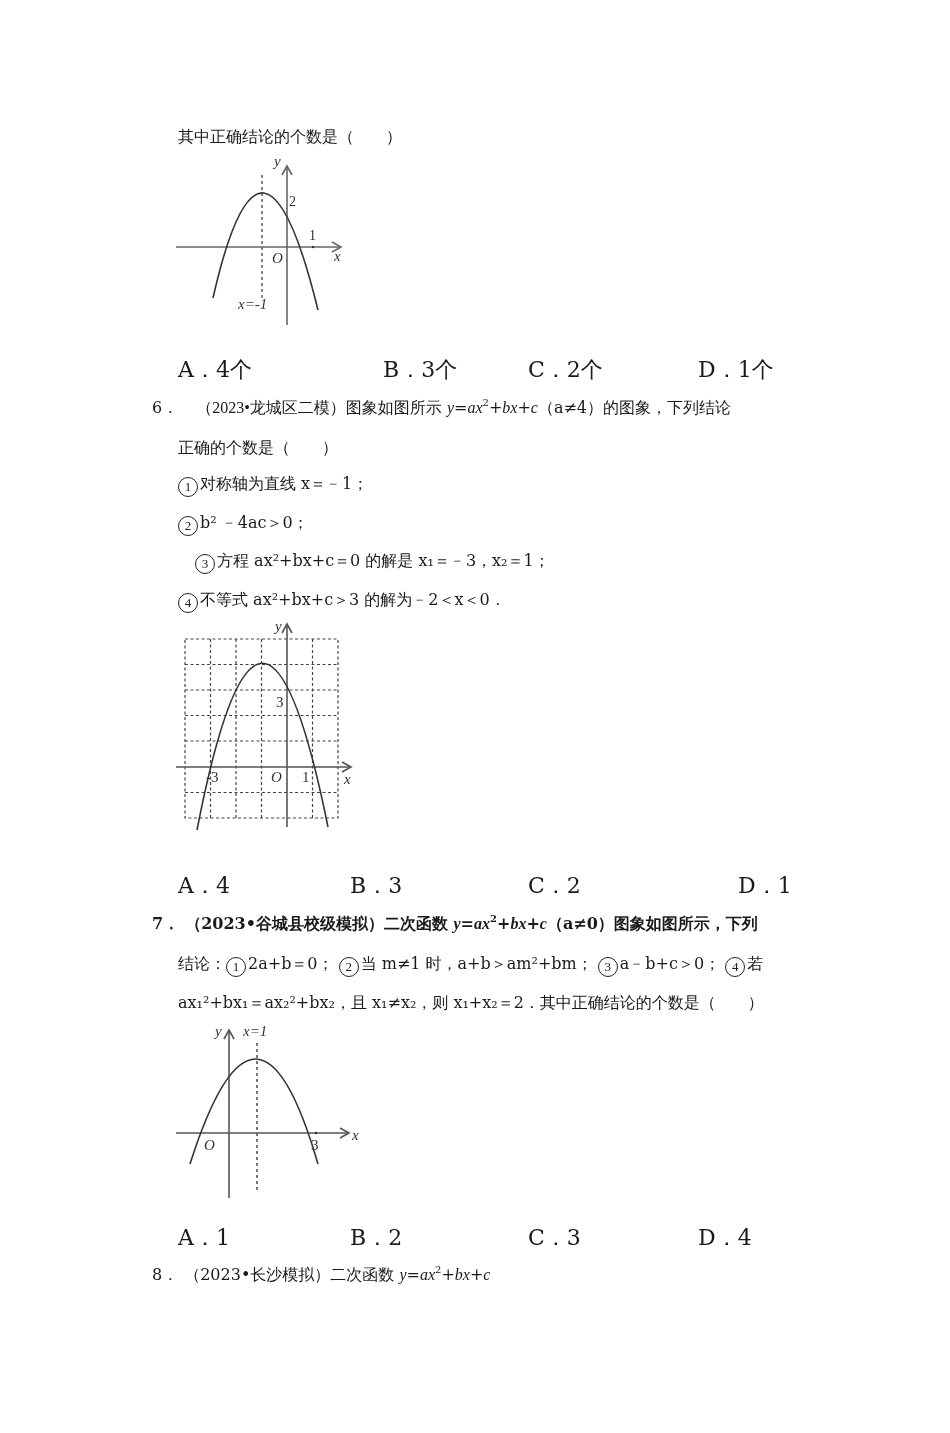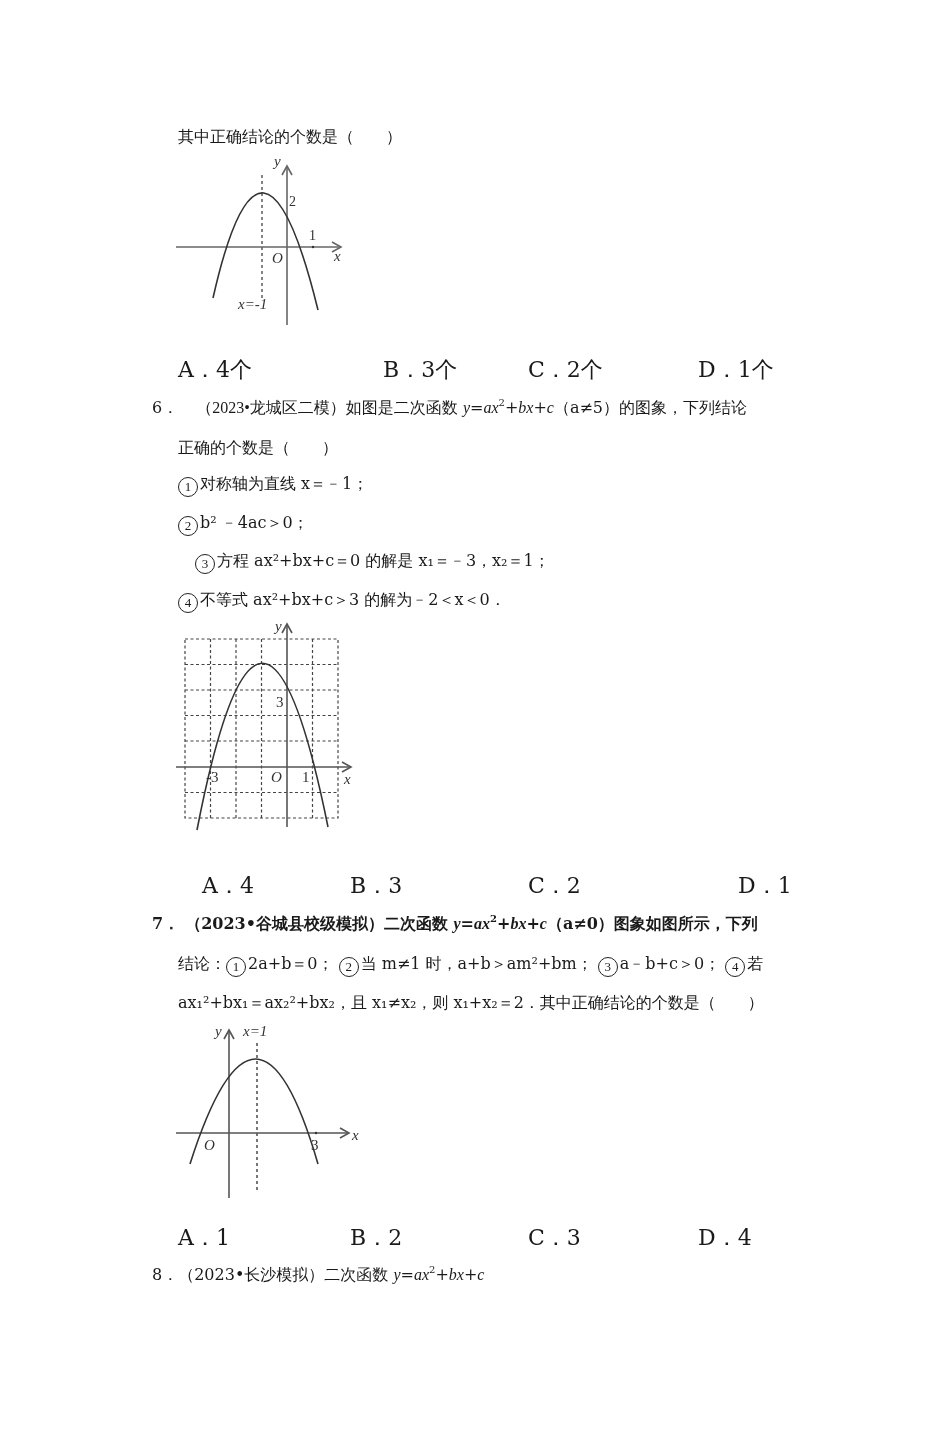--- a/index.html
+++ b/index.html
@@ -40,22 +40,22 @@
   <text x="274" y="166" font-size="15" font-style="italic">y</text>
   <text x="238" y="309" font-size="15" font-style="italic">x=-1</text>
 </svg>
 
 <div class="opt" style="left:178px;top:360px;"><span>A．</span><span>4个</span></div>
 <div class="opt" style="left:340px;top:360px;margin-left:43px;"><span>B．</span><span>3个</span></div>
 <div class="opt" style="left:528px;top:360px;"><span>C．</span><span>2个</span></div>
 <div class="opt" style="left:698px;top:360px;"><span>D．</span><span>1个</span></div>
 
 <div class="line" style="left:152px;top:398px;">
-  <span>6．</span><span style="margin-left:18px;font-family:Liberation Serif, serif;">（2023•龙城区二模）</span><span>如图是二次函数</span>
-  <span class="m">y</span>=<span class="m">ax</span><sup>2</sup>+<span class="m">bx</span>+<span class="m">c</span><span>（a≠5）的图象，下列结论</span>
+  <span>6．</span><span style="margin-left:18px;font-family:Liberation Serif, serif;">（2023•龙城区二模）</span><span>图象如图所示</span>
+  <span class="m">y</span>=<span class="m">ax</span><sup>2</sup>+<span class="m">bx</span>+<span class="m">c</span><span>（a≠4）的图象，下列结论</span>
 </div>
 <div class="line" style="left:178px;top:438px;">正确的个数是（　　）</div>
 
 <div class="line" style="left:178px;top:474px;"><span class="circ">1</span><span>对称轴为直线 x＝﹣1；</span></div>
 <div class="line" style="left:178px;top:513px;"><span class="circ">2</span><span>b² ﹣4ac＞0；</span></div>
 <div class="line" style="left:178px;top:551px;margin-left:17px;"><span class="circ">3</span><span>方程 ax²+bx+c＝0 的解是 x₁＝﹣3，x₂＝1；</span></div>
 <div class="line" style="left:178px;top:590px;"><span class="circ">4</span><span>不等式 ax²+bx+c＞3 的解为﹣2＜x＜0．</span></div>
 
 <svg width="200" height="230" style="left:170px;top:610px;" viewBox="170 610 200 230">
 
@@ -79,21 +79,21 @@
 
   <path d="M197,830 Q261.5,498 328,827" fill="none" stroke="#333" stroke-width="1.6"></path>
   <text x="276" y="707" font-size="15">3</text>
   <text x="206" y="782" font-size="15">-3</text>
   <text x="271" y="782" font-size="15" font-style="italic">O</text>
   <text x="302" y="782" font-size="15">1</text>
   <text x="344" y="784" font-size="15" font-style="italic">x</text>
   <text x="275" y="631" font-size="15" font-style="italic">y</text>
 </svg>
 
-<div class="opt" style="left:178px;top:876px;margin-left:24px;"><span>A．</span><span>4</span></div>
+<div class="opt" style="left:178px;top:876px;"><span>A．</span><span>4</span></div>
 <div class="opt" style="left:350px;top:876px;"><span>B．</span><span>3</span></div>
 <div class="opt" style="left:528px;top:876px;"><span>C．</span><span>2</span></div>
 <div class="opt" style="left:698px;top:876px;margin-left:40px;"><span>D．</span><span>1</span></div>
 
 <div class="line" style="left:152px;top:914px;font-weight:bold;">
   <span>7．</span><span style="margin-left:6px;">（2023•谷城县校级模拟）</span><span>二次函数</span>
   <span class="m">y</span>=<span class="m">ax</span><sup>2</sup>+<span class="m">bx</span>+<span class="m">c</span><span>（a≠0）图象如图所示，下列</span>
 </div>
 <div class="line" style="left:178px;top:954px;">
   <span>结论：</span><span class="circ">1</span><span>2a+b＝0；</span>
@@ -121,15 +121,15 @@
   <text x="215" y="1036" font-size="15" font-style="italic">y</text>
   <text x="243" y="1036" font-size="15" font-style="italic">x=1</text>
 </svg>
 
 <div class="opt" style="left:178px;top:1228px;"><span>A．</span><span>1</span></div>
 <div class="opt" style="left:350px;top:1228px;"><span>B．</span><span>2</span></div>
 <div class="opt" style="left:528px;top:1228px;"><span>C．</span><span>3</span></div>
 <div class="opt" style="left:698px;top:1228px;"><span>D．</span><span>4</span></div>
 
 <div class="line" style="left:152px;top:1265px;">
-  <span>8．</span><span style="">（2023•长沙模拟）</span><span>二次函数</span>
+  <span>8．</span><span style="margin-left:6px;">（2023•长沙模拟）</span><span>二次函数</span>
   <span class="m">y</span>=<span class="m">ax</span><sup>2</sup>+<span class="m">bx</span>+<span class="m">c</span>
 </div>
 
 </body></html>

